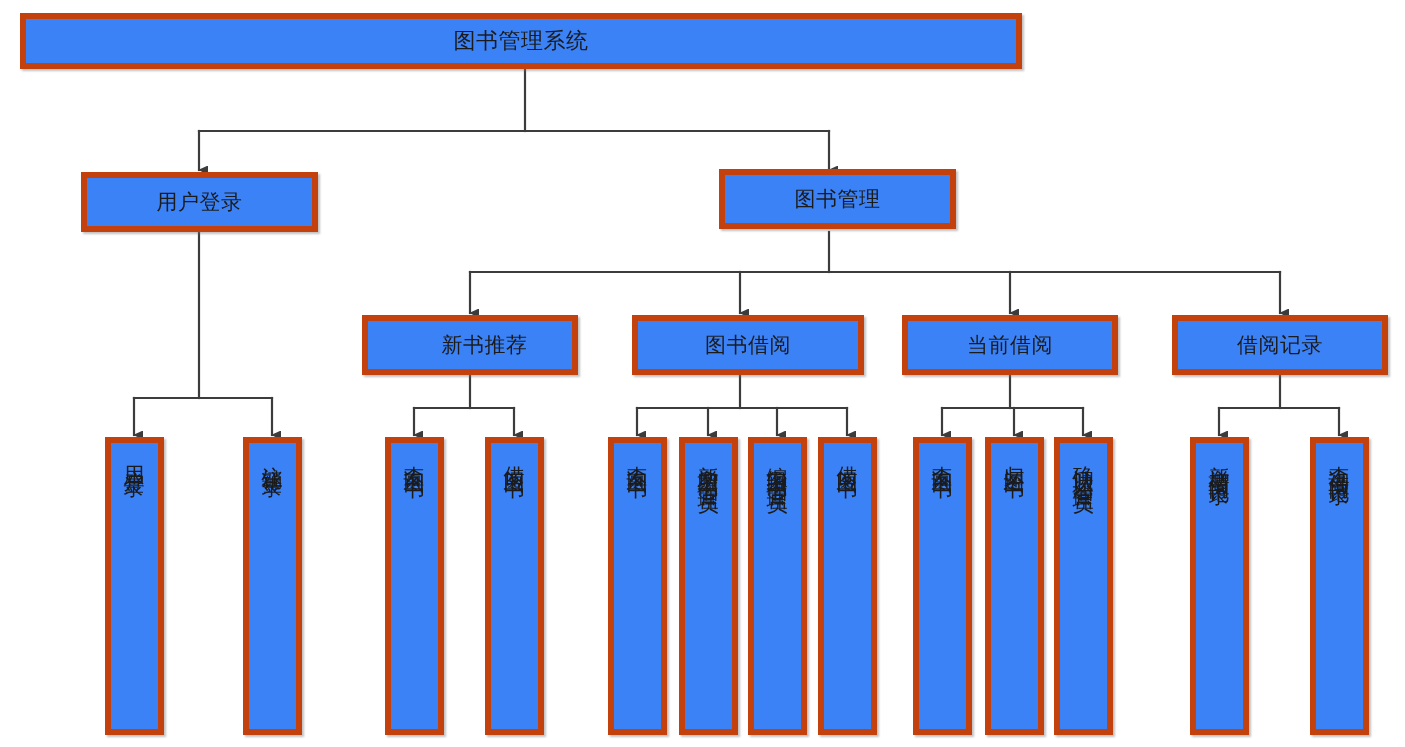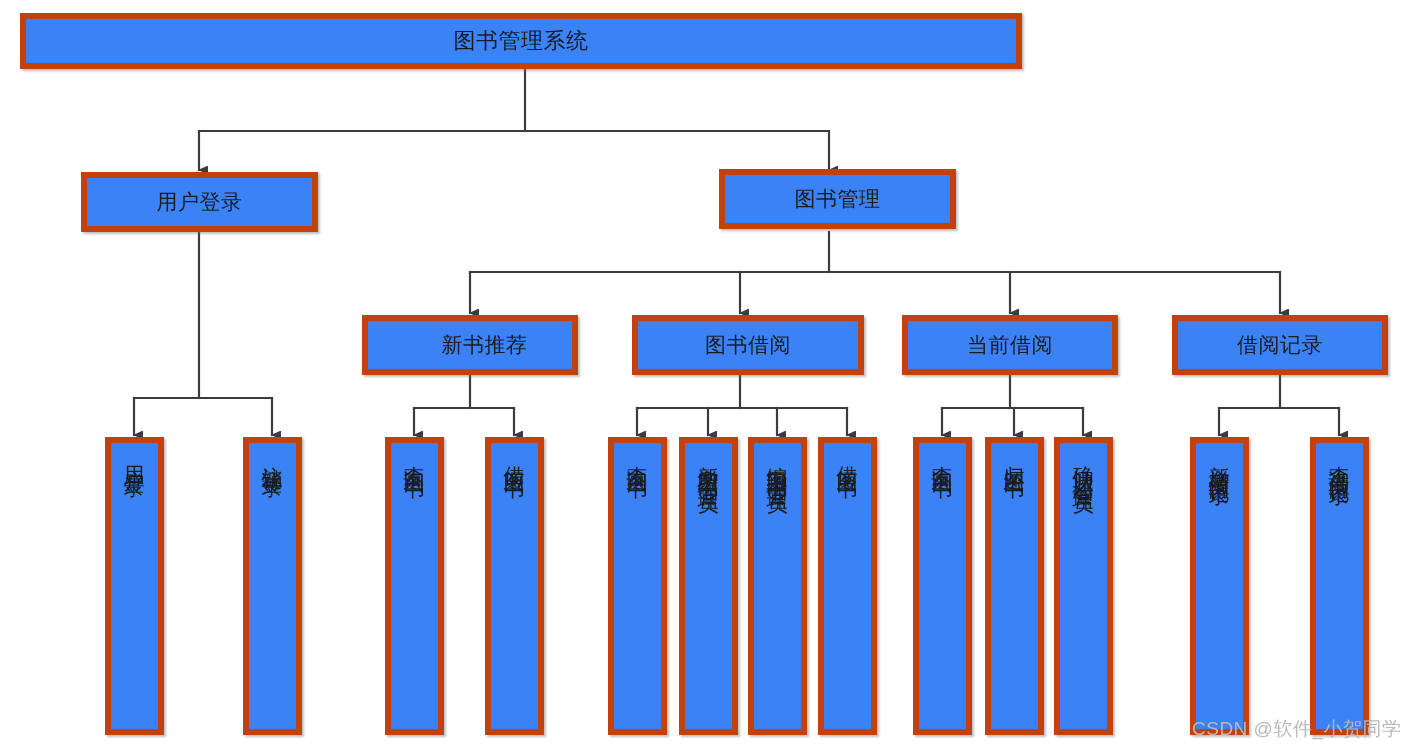--- a/index.html
+++ b/index.html
@@ -176,15 +176,14 @@
         <span class="node-label">确认归还（管理员）</span>
       </div>
       <div class="node-box vertical" style="left: 1190px; top: 437px; width: 59px; height: 298px;">
         <span class="node-label">新增借阅记录</span>
       </div>
       <div class="node-box vertical" style="left: 1310px; top: 437px; width: 59px; height: 298px;">
         <span class="node-label">查询借阅记录</span>
       </div>
     </div>
 
-  <div class="watermark" id="watermark" style="left: 1192px; top: 716px;">CSDN @软件_小贺同学</div>
 
 </div>
 
 </body></html>

